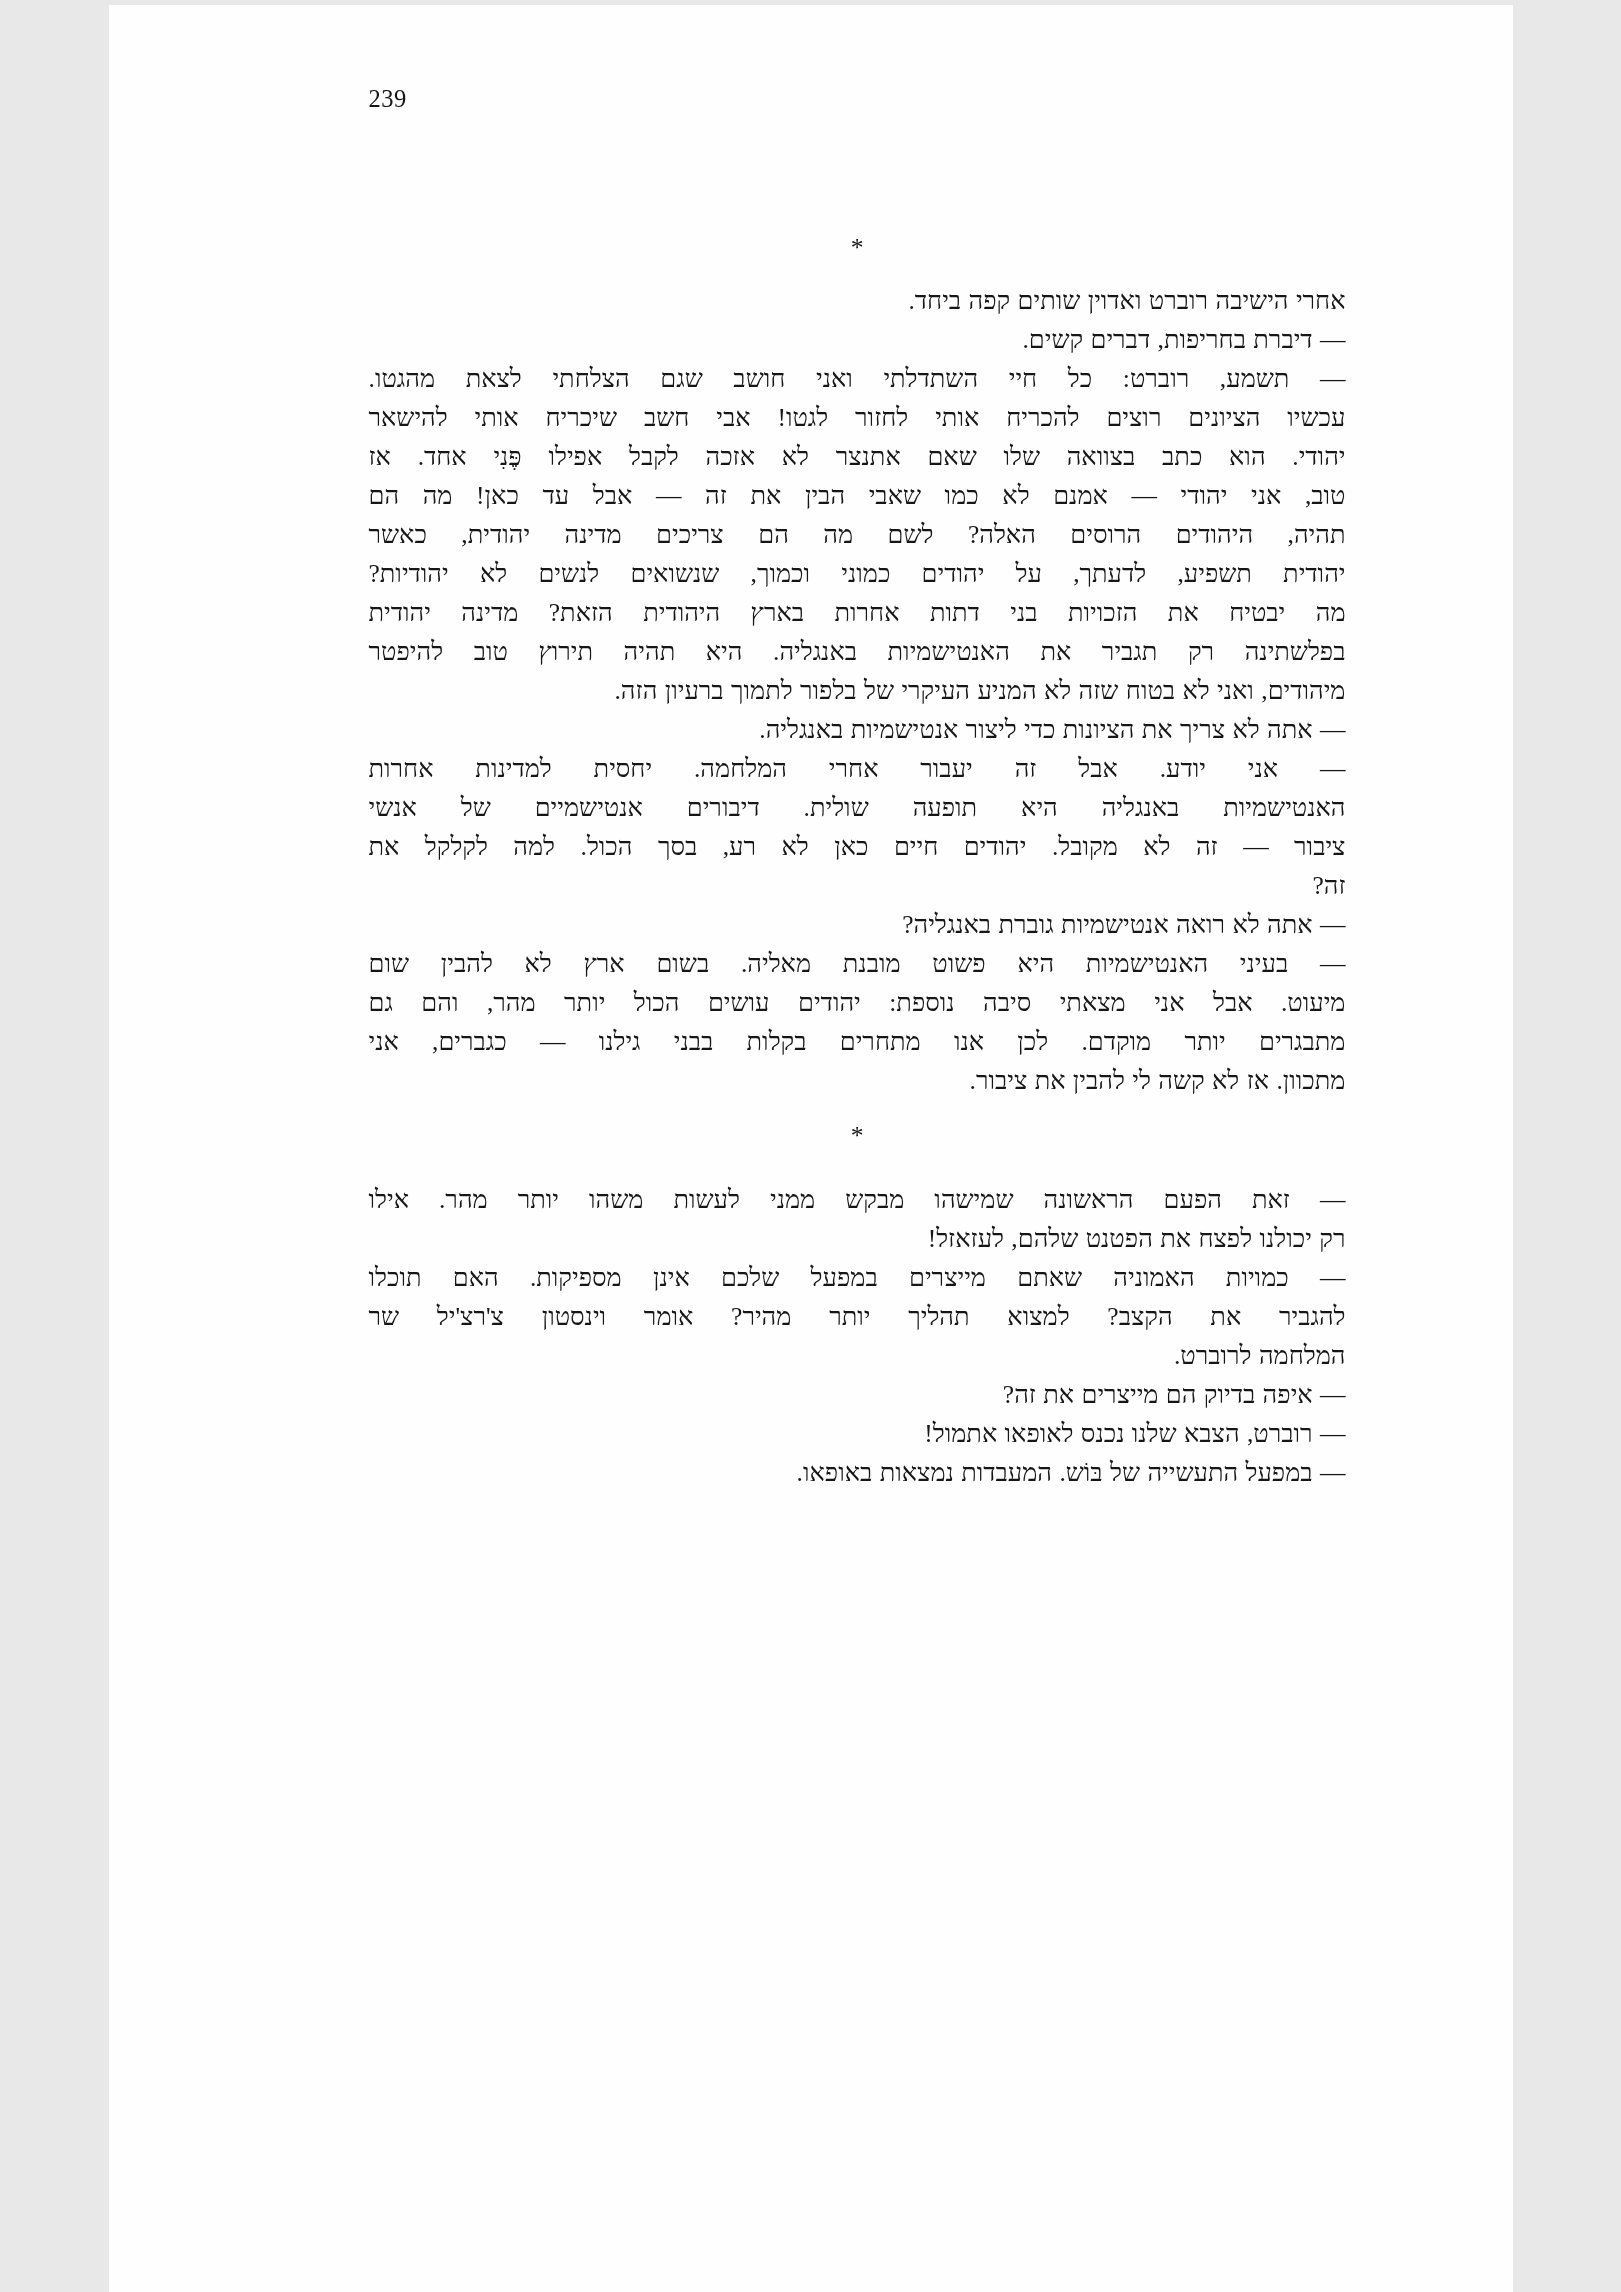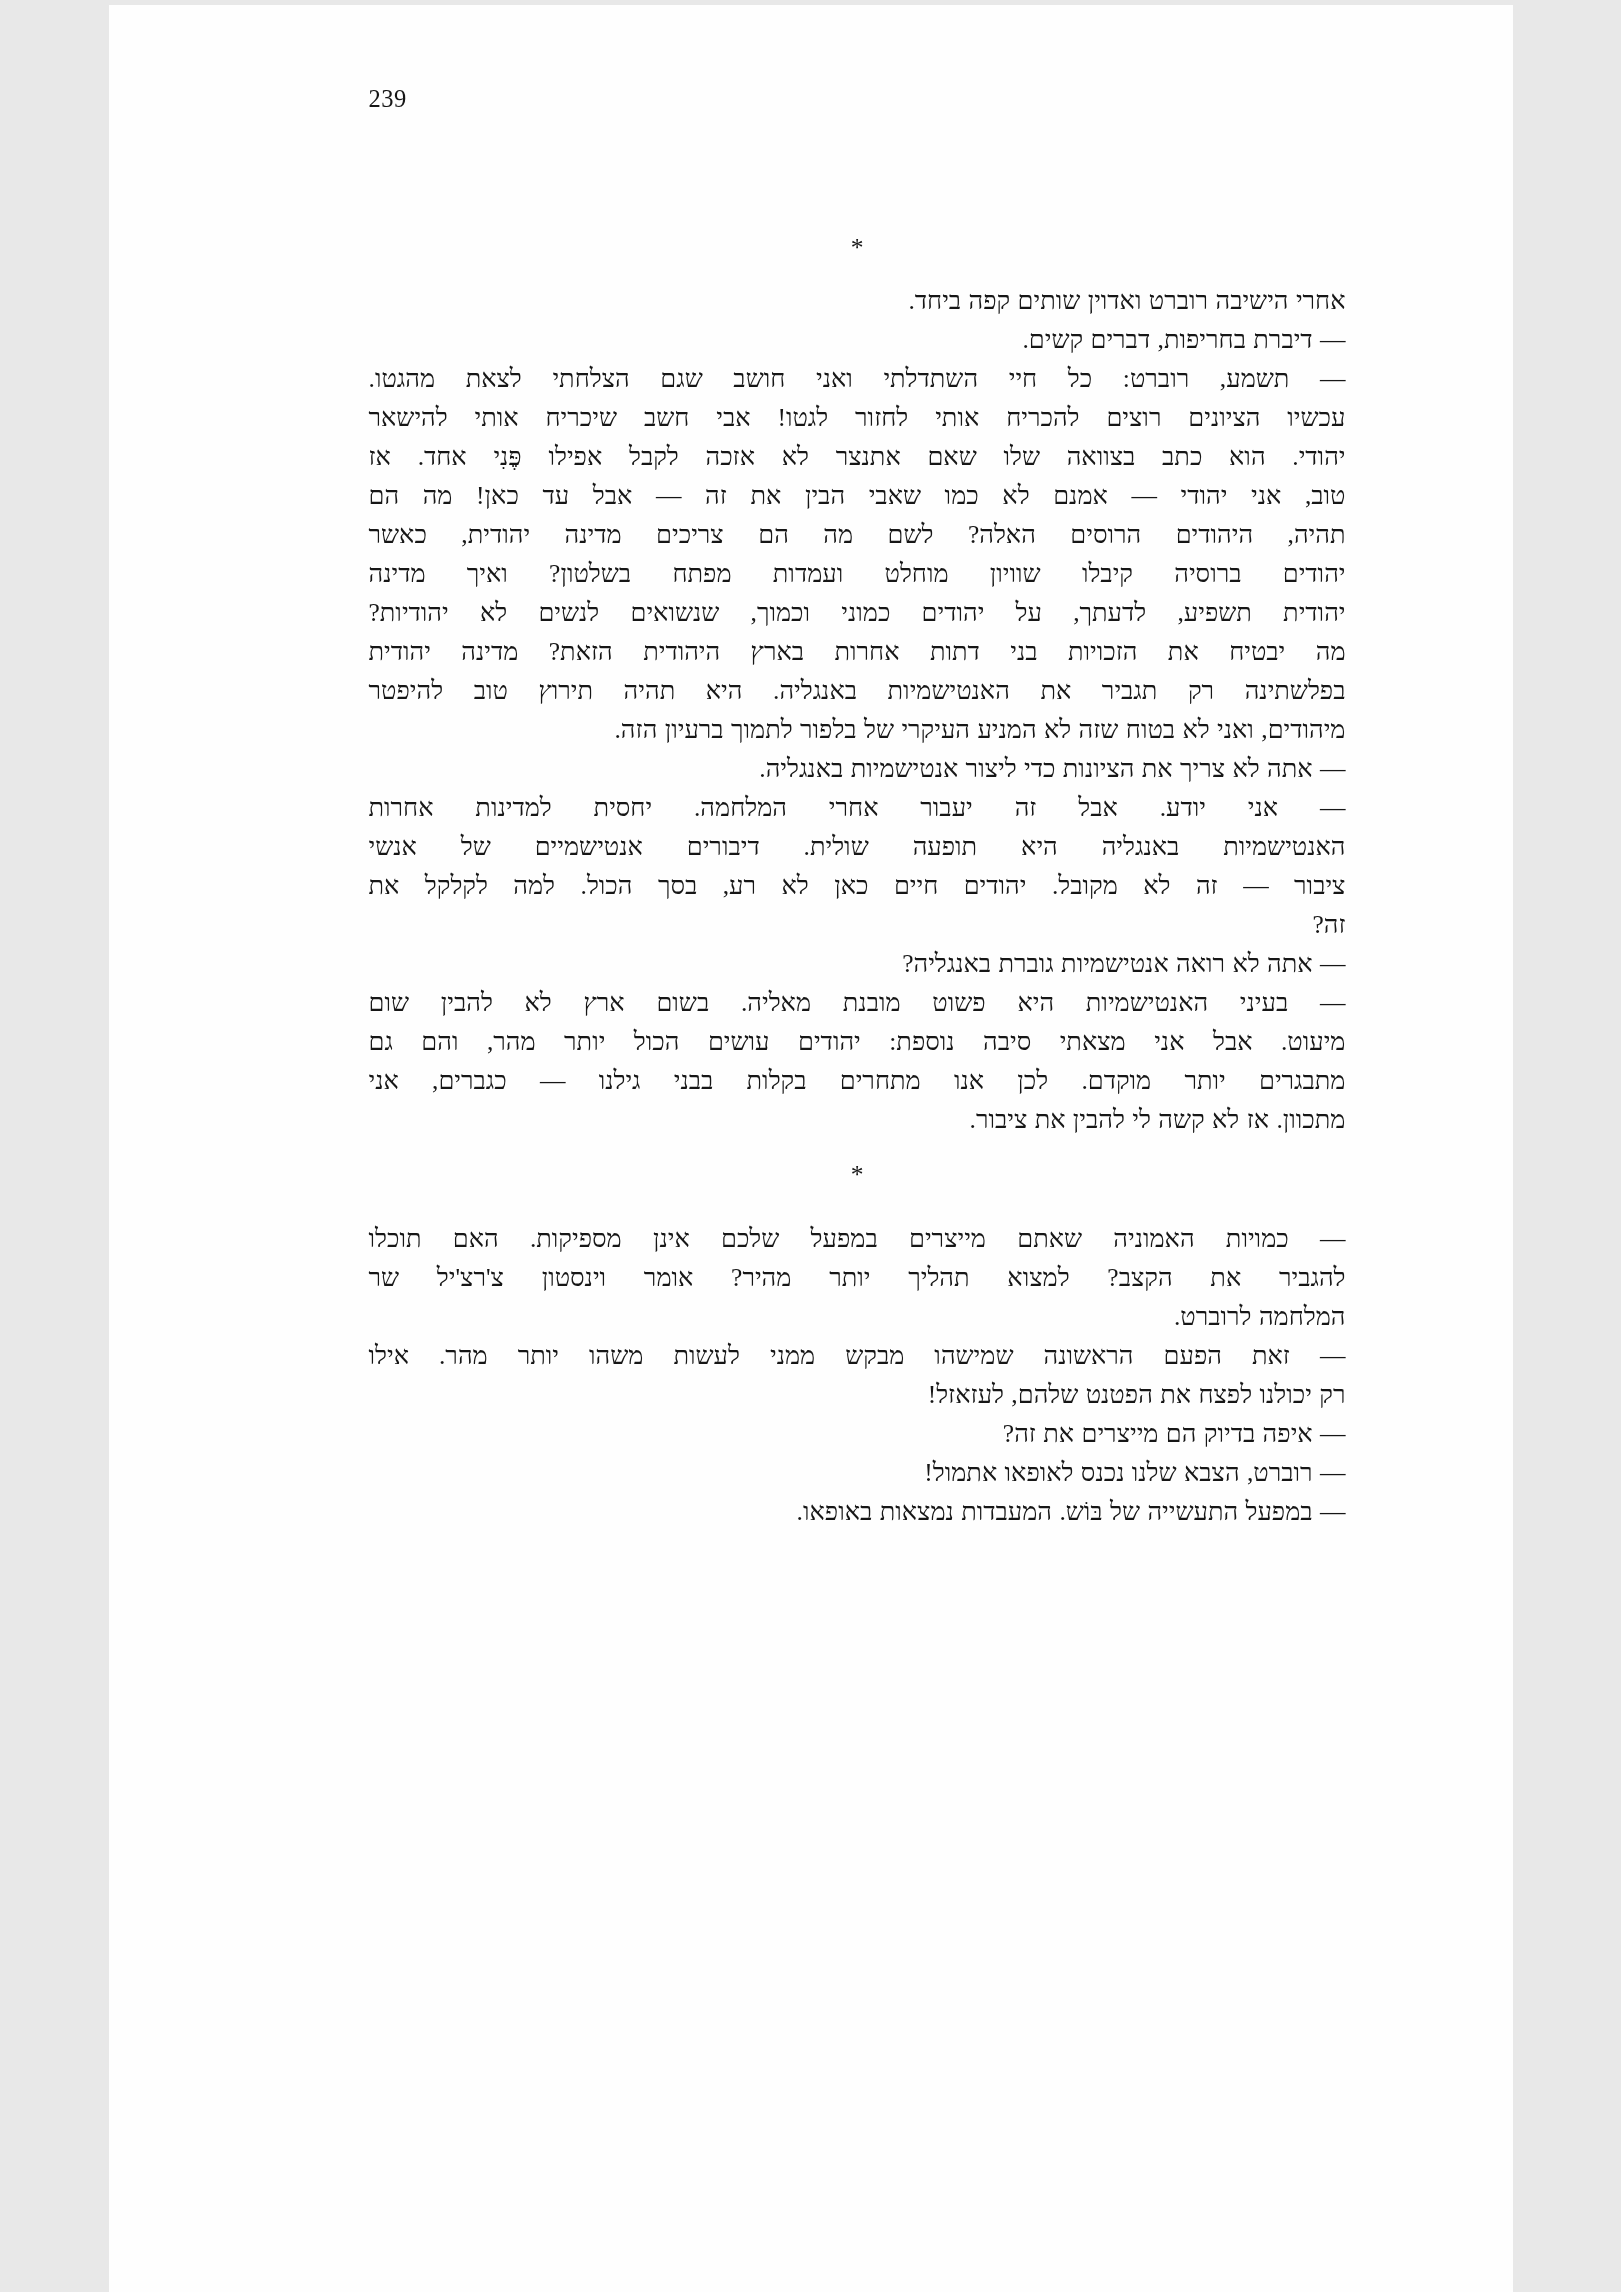--- a/index.html
+++ b/index.html
@@ -70,21 +70,20 @@
         </div>
         <div class="paragraph">
           <div class="line final">— דיברת בחריפות, דברים קשים.</div>
         </div>
         <div class="paragraph">
           <div class="line">— תשמע, רוברט: כל חיי השתדלתי ואני חושב שגם הצלחתי לצאת מהגטו.</div>
           <div class="line">עכשיו הציונים רוצים להכריח אותי לחזור לגטו! אבי חשב שיכריח אותי להישאר</div>
           <div class="line">יהודי. הוא כתב בצוואה שלו שאם אתנצר לא אזכה לקבל אפילו פֶּנִי אחד. אז</div>
           <div class="line">טוב, אני יהודי — אמנם לא כמו שאבי הבין את זה — אבל עד כאן! מה הם</div>
           <div class="line">תהיה, היהודים הרוסים האלה? לשם מה הם צריכים מדינה יהודית, כאשר</div>
-          <div class="line">יהודים ברוסיה קיבלו שוויון מוחלט ועמדות מפתח בשלטון? ואיך מדינה</div>
           <div class="line">יהודית תשפיע, לדעתך, על יהודים כמוני וכמוך, שנשואים לנשים לא יהודיות?</div>
           <div class="line">מה יבטיח את הזכויות בני דתות אחרות בארץ היהודית הזאת? מדינה יהודית</div>
           <div class="line">בפלשתינה רק תגביר את האנטישמיות באנגליה. היא תהיה תירוץ טוב להיפטר</div>
           <div class="line final">מיהודים, ואני לא בטוח שזה לא המניע העיקרי של בלפור לתמוך ברעיון הזה.</div>
         </div>
         <div class="paragraph">
           <div class="line final">— אתה לא צריך את הציונות כדי ליצור אנטישמיות באנגליה.</div>
         </div>
         <div class="paragraph">
           <div class="line">— אני יודע. אבל זה יעבור אחרי המלחמה. יחסית למדינות אחרות</div>
@@ -96,27 +95,27 @@
           <div class="line final">— אתה לא רואה אנטישמיות גוברת באנגליה?</div>
         </div>
         <div class="paragraph">
           <div class="line">— בעיני האנטישמיות היא פשוט מובנת מאליה. בשום ארץ לא להבין שום</div>
           <div class="line">מיעוט. אבל אני מצאתי סיבה נוספת: יהודים עושים הכול יותר מהר, והם גם</div>
           <div class="line">מתבגרים יותר מוקדם. לכן אנו מתחרים בקלות בבני גילנו — כגברים, אני</div>
           <div class="line final">מתכוון. אז לא קשה לי להבין את ציבור.</div>
         </div>
         <div class="separator">*</div>
         <div class="paragraph">
+          <div class="line">— זאת הפעם הראשונה שמישהו מבקש ממני לעשות משהו יותר מהר. אילו</div>
+          <div class="line final">רק יכולנו לפצח את הפטנט שלהם, לעזאזל!</div>
+        </div>
+        <div class="paragraph">
           <div class="line">— כמויות האמוניה שאתם מייצרים במפעל שלכם אינן מספיקות. האם תוכלו</div>
           <div class="line">להגביר את הקצב? למצוא תהליך יותר מהיר? אומר וינסטון צ'רצ'יל שר</div>
           <div class="line final">המלחמה לרוברט.</div>
-        </div>
-        <div class="paragraph">
-          <div class="line">— זאת הפעם הראשונה שמישהו מבקש ממני לעשות משהו יותר מהר. אילו</div>
-          <div class="line final">רק יכולנו לפצח את הפטנט שלהם, לעזאזל!</div>
         </div>
         <div class="paragraph">
           <div class="line final">— איפה בדיוק הם מייצרים את זה?</div>
         </div>
         <div class="paragraph">
           <div class="line final">— רוברט, הצבא שלנו נכנס לאופאו אתמול!</div>
         </div>
         <div class="paragraph">
           <div class="line final">— במפעל התעשייה של בּוֹש. המעבדות נמצאות באופאו.</div>
         </div>

